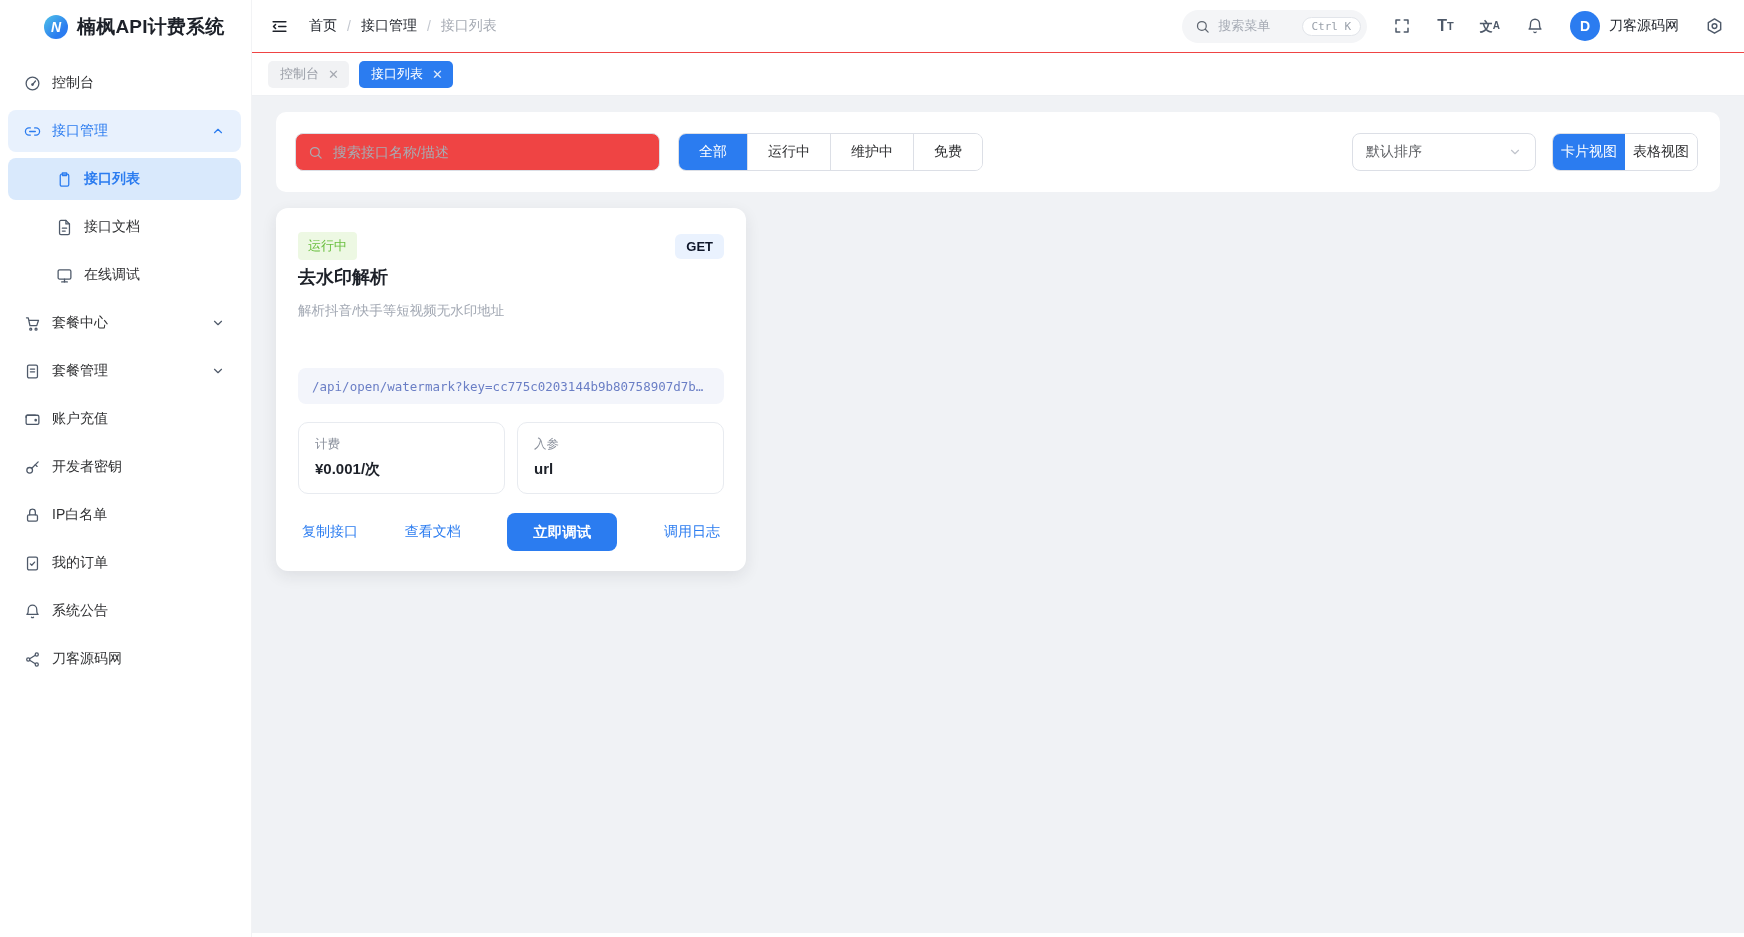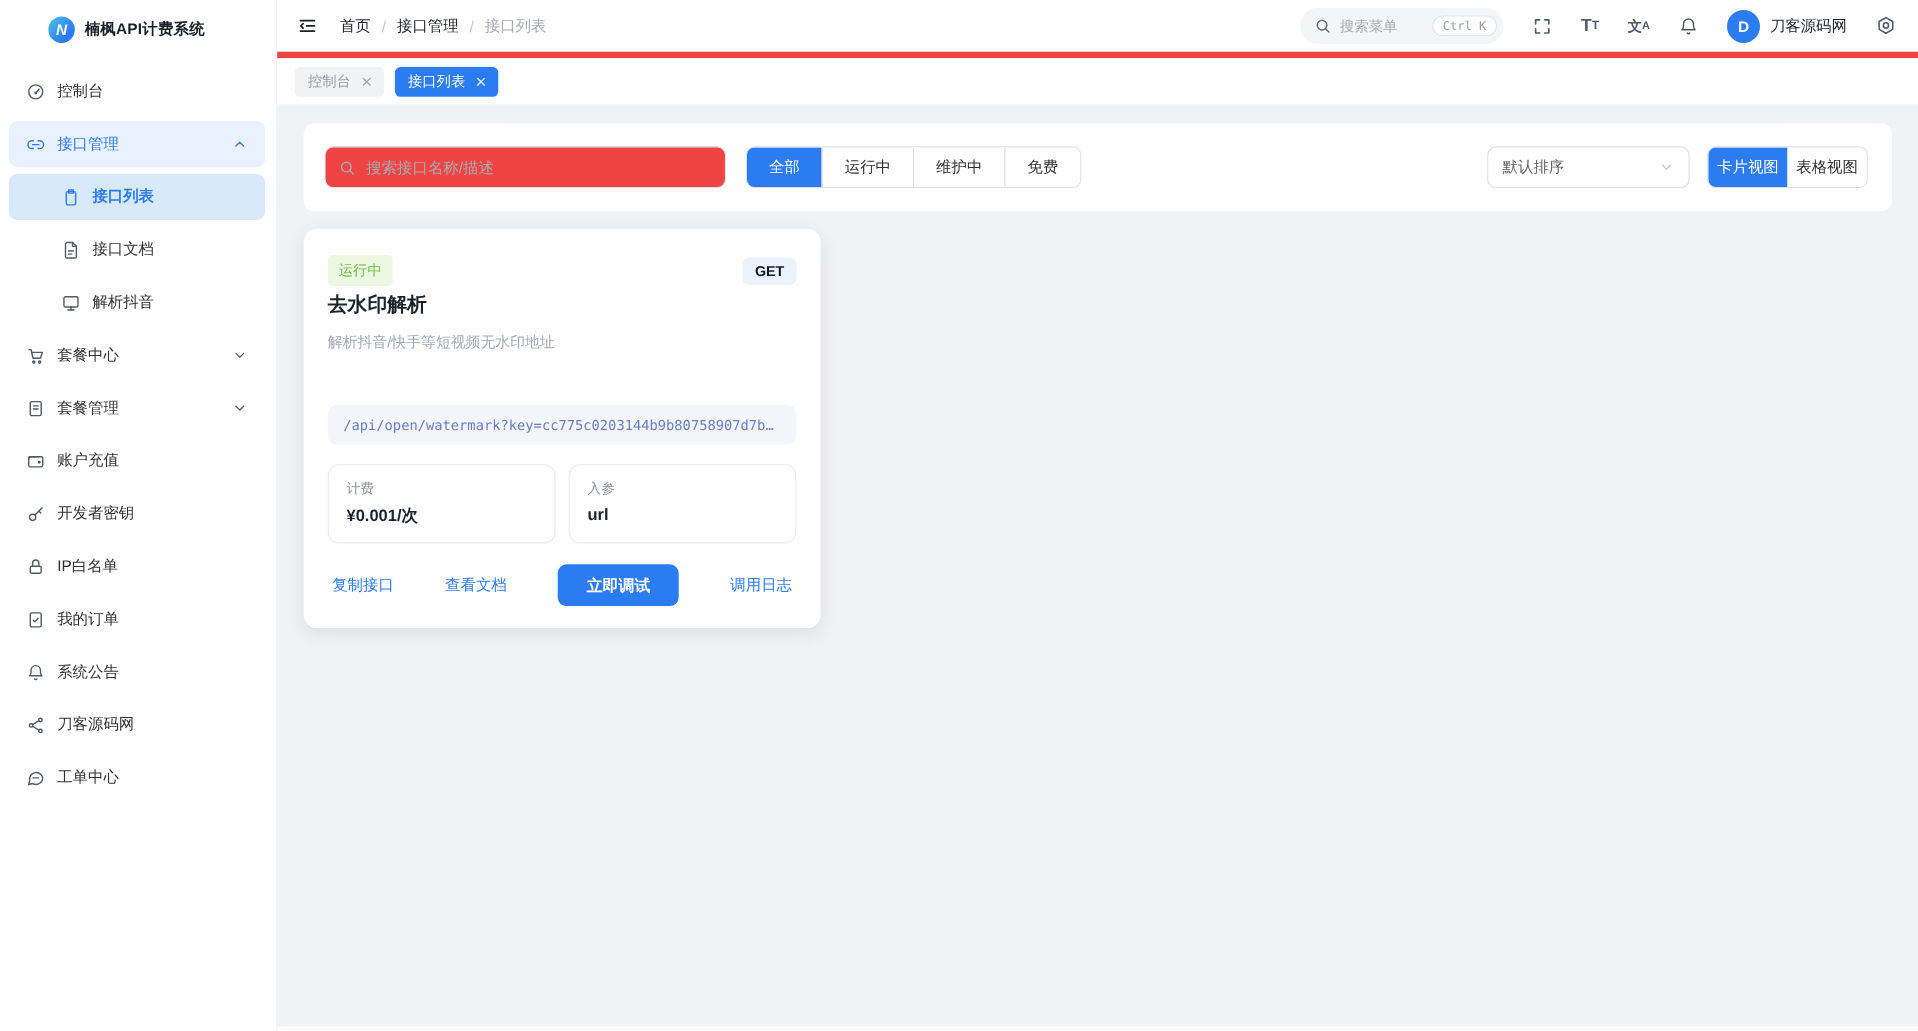--- a/index.html
+++ b/index.html
@@ -12,36 +12,36 @@
     -webkit-font-smoothing:antialiased;
   }
   svg { display:block; }
 
   
   .sidebar { width:252px; flex:0 0 252px; background:#fff; border-right:1px solid #f2f3f5; height:937px; }
   .logo-row { height:54px; display:flex; align-items:center; padding-left:44px; gap:9px; }
   .logo-badge { width:24px; height:24px; border-radius:50%;
     background:linear-gradient(135deg,#4fc3e8 0%,#2b7cf0 70%);
     color:#fff; font-size:14px; font-weight:bold; display:flex; align-items:center; justify-content:center; font-style:italic; }
-  .logo-title { font-size:14px; font-weight:bold; color:#1d2129; letter-spacing:.2px; }
+  .logo-title { font-size:19px; font-weight:bold; color:#1d2129; letter-spacing:.2px; }
   .nav { padding-top:8px; }
   .nav-item { height:42px; margin:0 10px 6px 8px; border-radius:8px; display:flex; align-items:center;
     gap:11px; padding-left:16px; font-size:14px; color:#303133; cursor:pointer; }
   .nav-item .nicon { color:#4e5969; width:17px; height:17px; flex:0 0 17px; }
   .nav-item .nicon svg { width:17px; height:17px; }
   .nav-item .chev { margin-left:auto; margin-right:16px; color:#4e5969; }
   .nav-item.parent-active { background:#e8f1fd; color:#2b7cf0; }
   .nav-item.parent-active .nicon, .nav-item.parent-active .chev { color:#2b7cf0; }
   .nav-item.child { padding-left:48px; }
   .nav-item.child.selected { background:#d9e9fc; color:#2b7cf0; font-weight:bold; }
   .nav-item.child.selected .nicon { color:#2b7cf0; }
 
   
   .main { flex:1; min-width:0; display:flex; flex-direction:column; background:#fff; }
-  .header { height:53px; background:#fff; border-bottom:6px solid #ef4444; display:flex; align-items:center; padding:0 20px 0 18px; flex:0 0 53px; }
+  .header { height:53px; background:#fff; border-bottom:1px solid #ef4444; display:flex; align-items:center; padding:0 20px 0 18px; flex:0 0 53px; }
   .crumb-fold { color:#1d2129; margin-right:20px; cursor:pointer; }
   .breadcrumb { display:flex; align-items:center; gap:10px; font-size:14px; }
   .crumb { color:#1d2129; cursor:pointer; }
   .crumb-sep { color:#c3c7cf; }
   .crumb.current { color:#a5aab3; cursor:default; }
 
   .header-right { margin-left:auto; display:flex; align-items:center; gap:26px; }
   .menu-search { width:185px; height:33px; background:#f4f5f7; border-radius:17px; display:flex; align-items:center;
     padding:0 6px 0 13px; gap:8px; color:#a6abb5; font-size:13px; cursor:pointer; }
   .menu-search .msicon { color:#5f6670; }
@@ -167,21 +167,21 @@
     </div>
 
     <div class="nav-item child">
       <span class="nicon">
         <svg viewBox="0 0 24 24" fill="none" stroke="currentColor" stroke-width="1.8" stroke-linecap="round" stroke-linejoin="round">
             <rect x="3" y="4" width="18" height="13" rx="2"></rect>
             <line x1="8" y1="21" x2="16" y2="21"></line>
             <line x1="12" y1="17" x2="12" y2="21"></line>
           </svg>
       </span>
-      <span>解析抖音</span>
+      <span>在线调试</span>
     </div>
 
     <div class="nav-item">
       <span class="nicon">
         <svg viewBox="0 0 24 24" fill="none" stroke="currentColor" stroke-width="1.8" stroke-linecap="round" stroke-linejoin="round">
             <circle cx="9.5" cy="20" r="1.4"></circle>
             <circle cx="17" cy="20" r="1.4"></circle>
             <path d="M3.5 4h2.5l2.4 11h9.6l2.5-7.5H7"></path>
           </svg>
       </span>
@@ -267,29 +267,20 @@
             <circle cx="18" cy="5" r="2.2"></circle>
             <circle cx="6" cy="12" r="2.2"></circle>
             <circle cx="18" cy="19" r="2.2"></circle>
             <line x1="8" y1="11" x2="16" y2="6"></line>
             <line x1="8" y1="13" x2="16" y2="18"></line>
           </svg>
       </span>
       <span>刀客源码网</span>
     </div>
 
-    <div class="nav-item">
-      <span class="nicon">
-        <svg viewBox="0 0 24 24" fill="none" stroke="currentColor" stroke-width="1.8" stroke-linecap="round" stroke-linejoin="round">
-            <path d="M21 11.5a8.5 8.5 0 0 1-8.5 8.5c-1.6 0-3.1-.4-4.4-1.2L3 20l1.2-5.1A8.5 8.5 0 1 1 21 11.5z"></path>
-            <line x1="8.5" y1="11.5" x2="15.5" y2="11.5"></line>
-          </svg>
-      </span>
-      <span>工单中心</span>
-    </div>
 
   </nav>
 </aside>
 
 <div class="main">
 
   <header class="header">
     <span class="crumb-fold">
       <svg width="19" height="19" viewBox="0 0 24 24" fill="none" stroke="currentColor" stroke-width="2" stroke-linecap="round" stroke-linejoin="round">
           <line x1="4" y1="6" x2="20" y2="6"></line>

